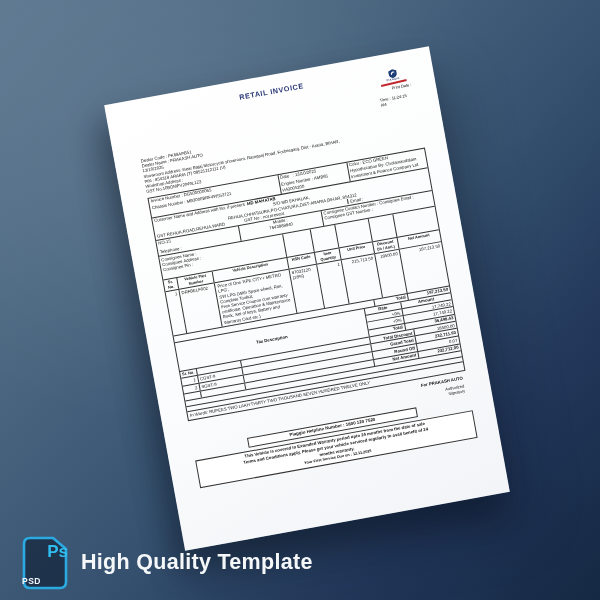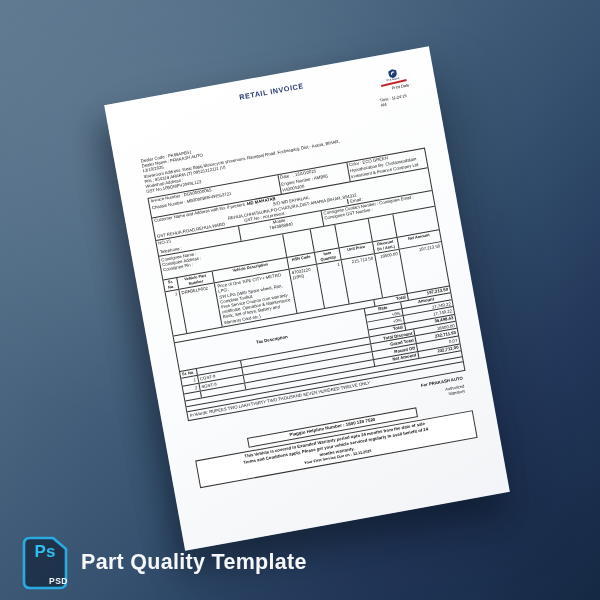--- a/index.html
+++ b/index.html
@@ -78,22 +78,22 @@
   .sigfor{ font-weight:bold; font-size:4.3px; }
   .sigauth{ font-size:4px; margin-top:3px; line-height:1.25; }
 
   .helpbox{ width:172px; margin:5px auto 0; border:0.7px solid #333; text-align:center; font-weight:bold; font-size:4.5px; padding:1.2px 0; background:#fff; }
   .warrbox{ margin:3px 0 0; border:0.7px solid #333; text-align:center; font-weight:bold; font-size:4.3px; padding:1.8px 10px; line-height:1.3; background:#fff; }
   .service{ font-size:3.8px; margin-top:1.2px; }
 
   
   .footer{ position:absolute; left:22px; bottom:10px; display:flex; align-items:center; gap:13px; }
   .psicon{ position:relative; width:46px; height:54px; }
-  .pslabel{ position:absolute; top:6px; left:0; width:100%; text-align:center; color:#30bdef; font-weight:bold; font-size:17px; }
-  .psdlabel{ position:absolute; bottom:4px; left:0; width:100%; text-align:right; color:#eef6fb; font-weight:bold; font-size:8.5px; letter-spacing:.5px; }
+  .pslabel{ position:absolute; top:6px; left:0; width:100%; text-align:right; color:#30bdef; font-weight:bold; font-size:17px; }
+  .psdlabel{ position:absolute; bottom:4px; left:0; width:100%; text-align:left; color:#eef6fb; font-weight:bold; font-size:8.5px; letter-spacing:.5px; }
   .ftext{ color:#f5f7f9; font-weight:bold; font-size:21.5px; line-height:1.18; letter-spacing:.3px; }
 </style>
 </head>
 <body>
 
 <div class="stage">
 
   <div class="paper">
     <div class="content">
 
@@ -308,17 +308,17 @@
 
   <div class="footer">
     <div class="psicon">
       <svg width="46" height="54" viewBox="0 0 46 54">
         <path d="M8 2 H31 L44 13 V46 Q44 52 38 52 H8 Q2 52 2 46 V8 Q2 2 8 2 Z" fill="rgba(9,22,42,0.55)" stroke="#2BAAE2" stroke-width="2.6" stroke-linejoin="round"></path>
       </svg>
       <div class="pslabel">Ps</div>
       <div class="psdlabel">PSD</div>
     </div>
     <div class="ftext">
-      <div>Part Quality Template</div>
+      <div>High Quality Template</div>
     </div>
   </div>
 
 </div>
 
 </body></html>

